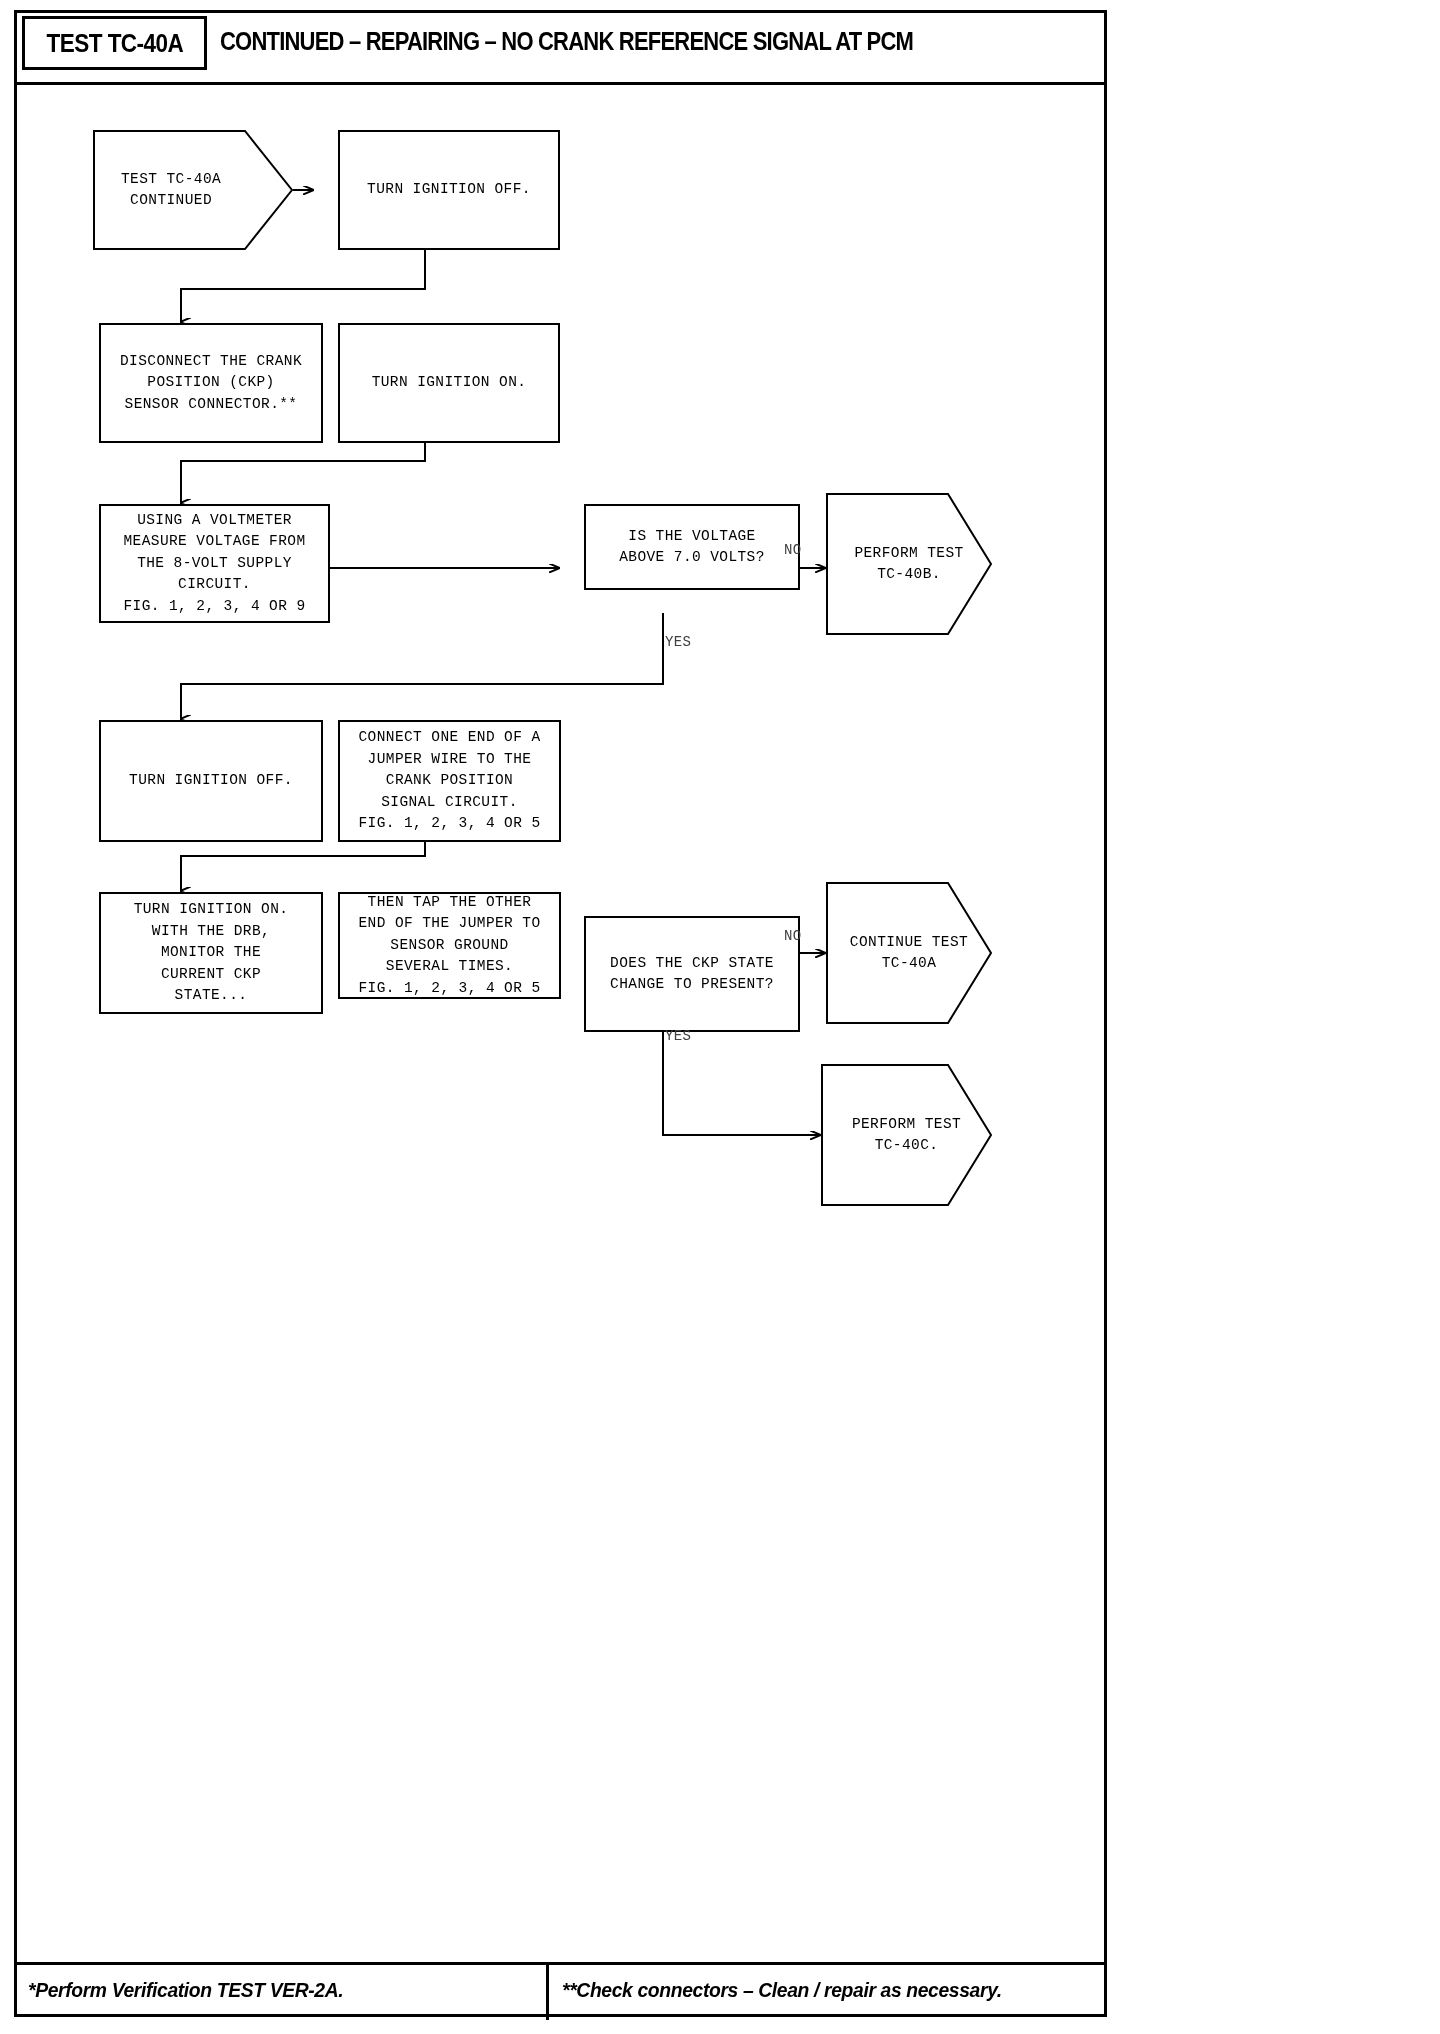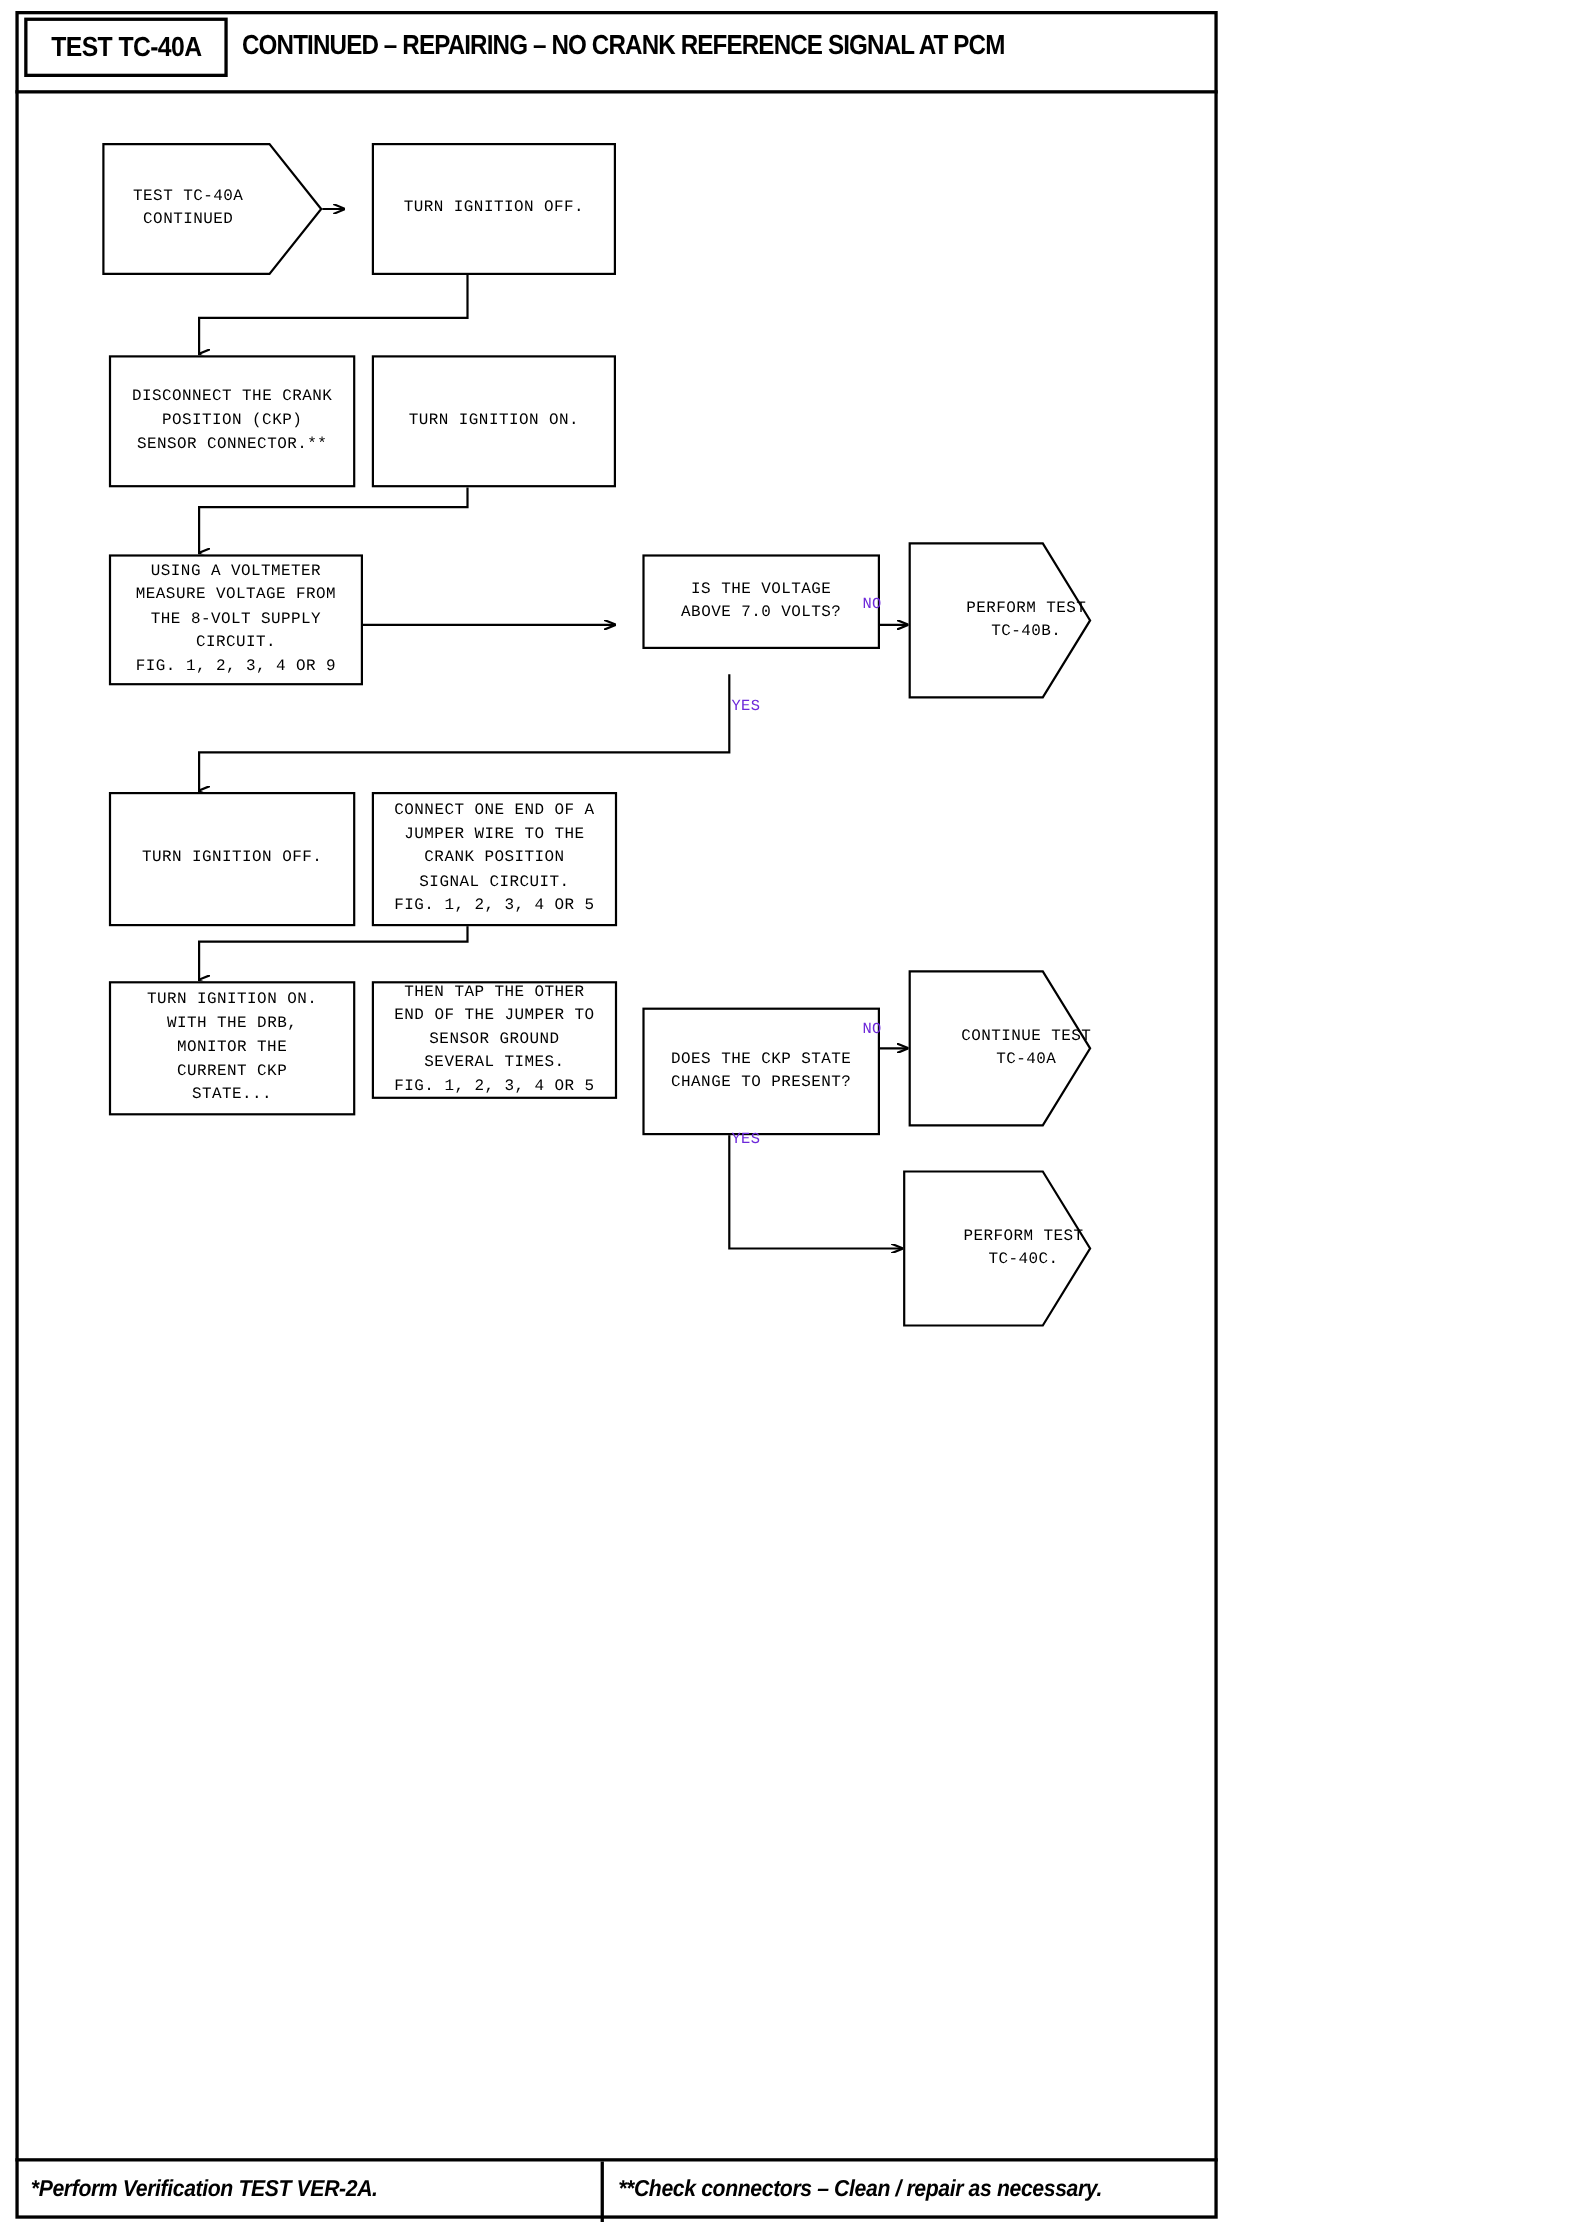--- a/index.html
+++ b/index.html
@@ -152,30 +152,29 @@
   }
   .pent .node-text {
     position: absolute;
     left: 0;
     top: 0;
     width: 100%;
     height: 100%;
     display: flex;
     align-items: center;
     justify-content: center;
-    padding-left: 24px;
   }
   .pent.pent-left .node-text { justify-content: flex-start; padding-left: 28px; }
 
   
   .edge-label {
     position: absolute;
     font-family: "Liberation Mono", "DejaVu Sans Mono", monospace;
     font-size: 14px;
-    color: #6d28d9;
+    color: #404040;
     white-space: pre;
     letter-spacing: 0.3px;
   }
 
   
   #wires {
     position: absolute;
     left: 0;
     top: 0;
     width: 1440px;

